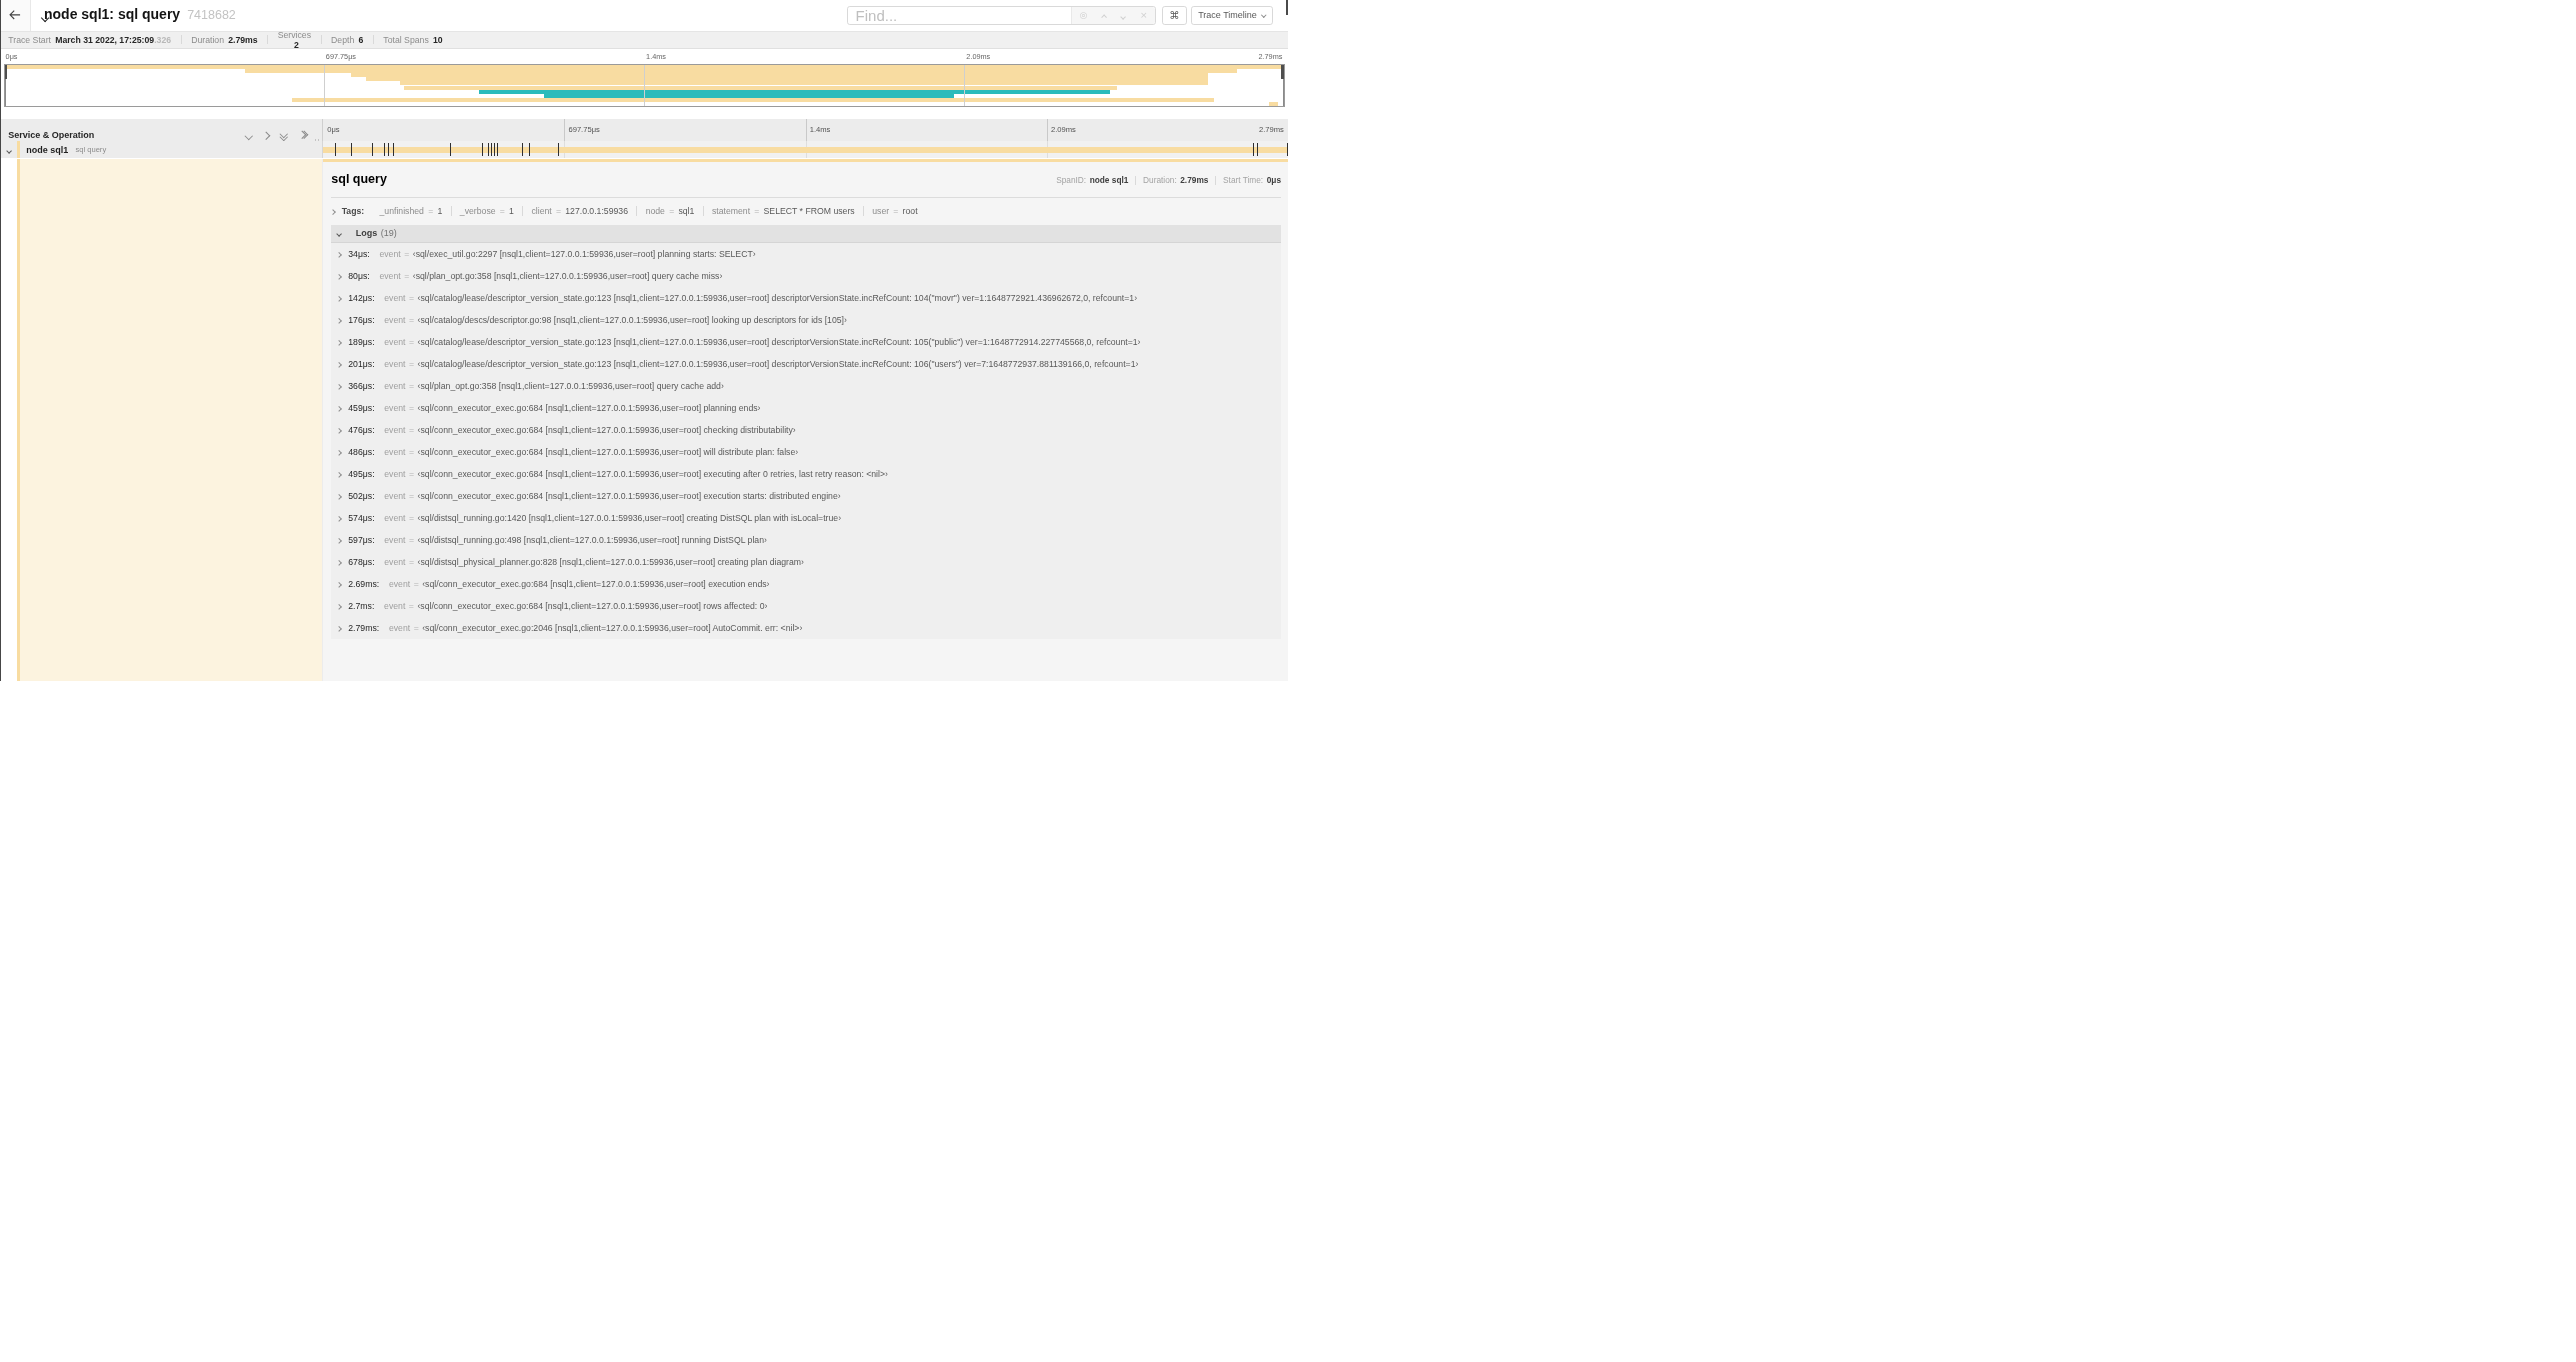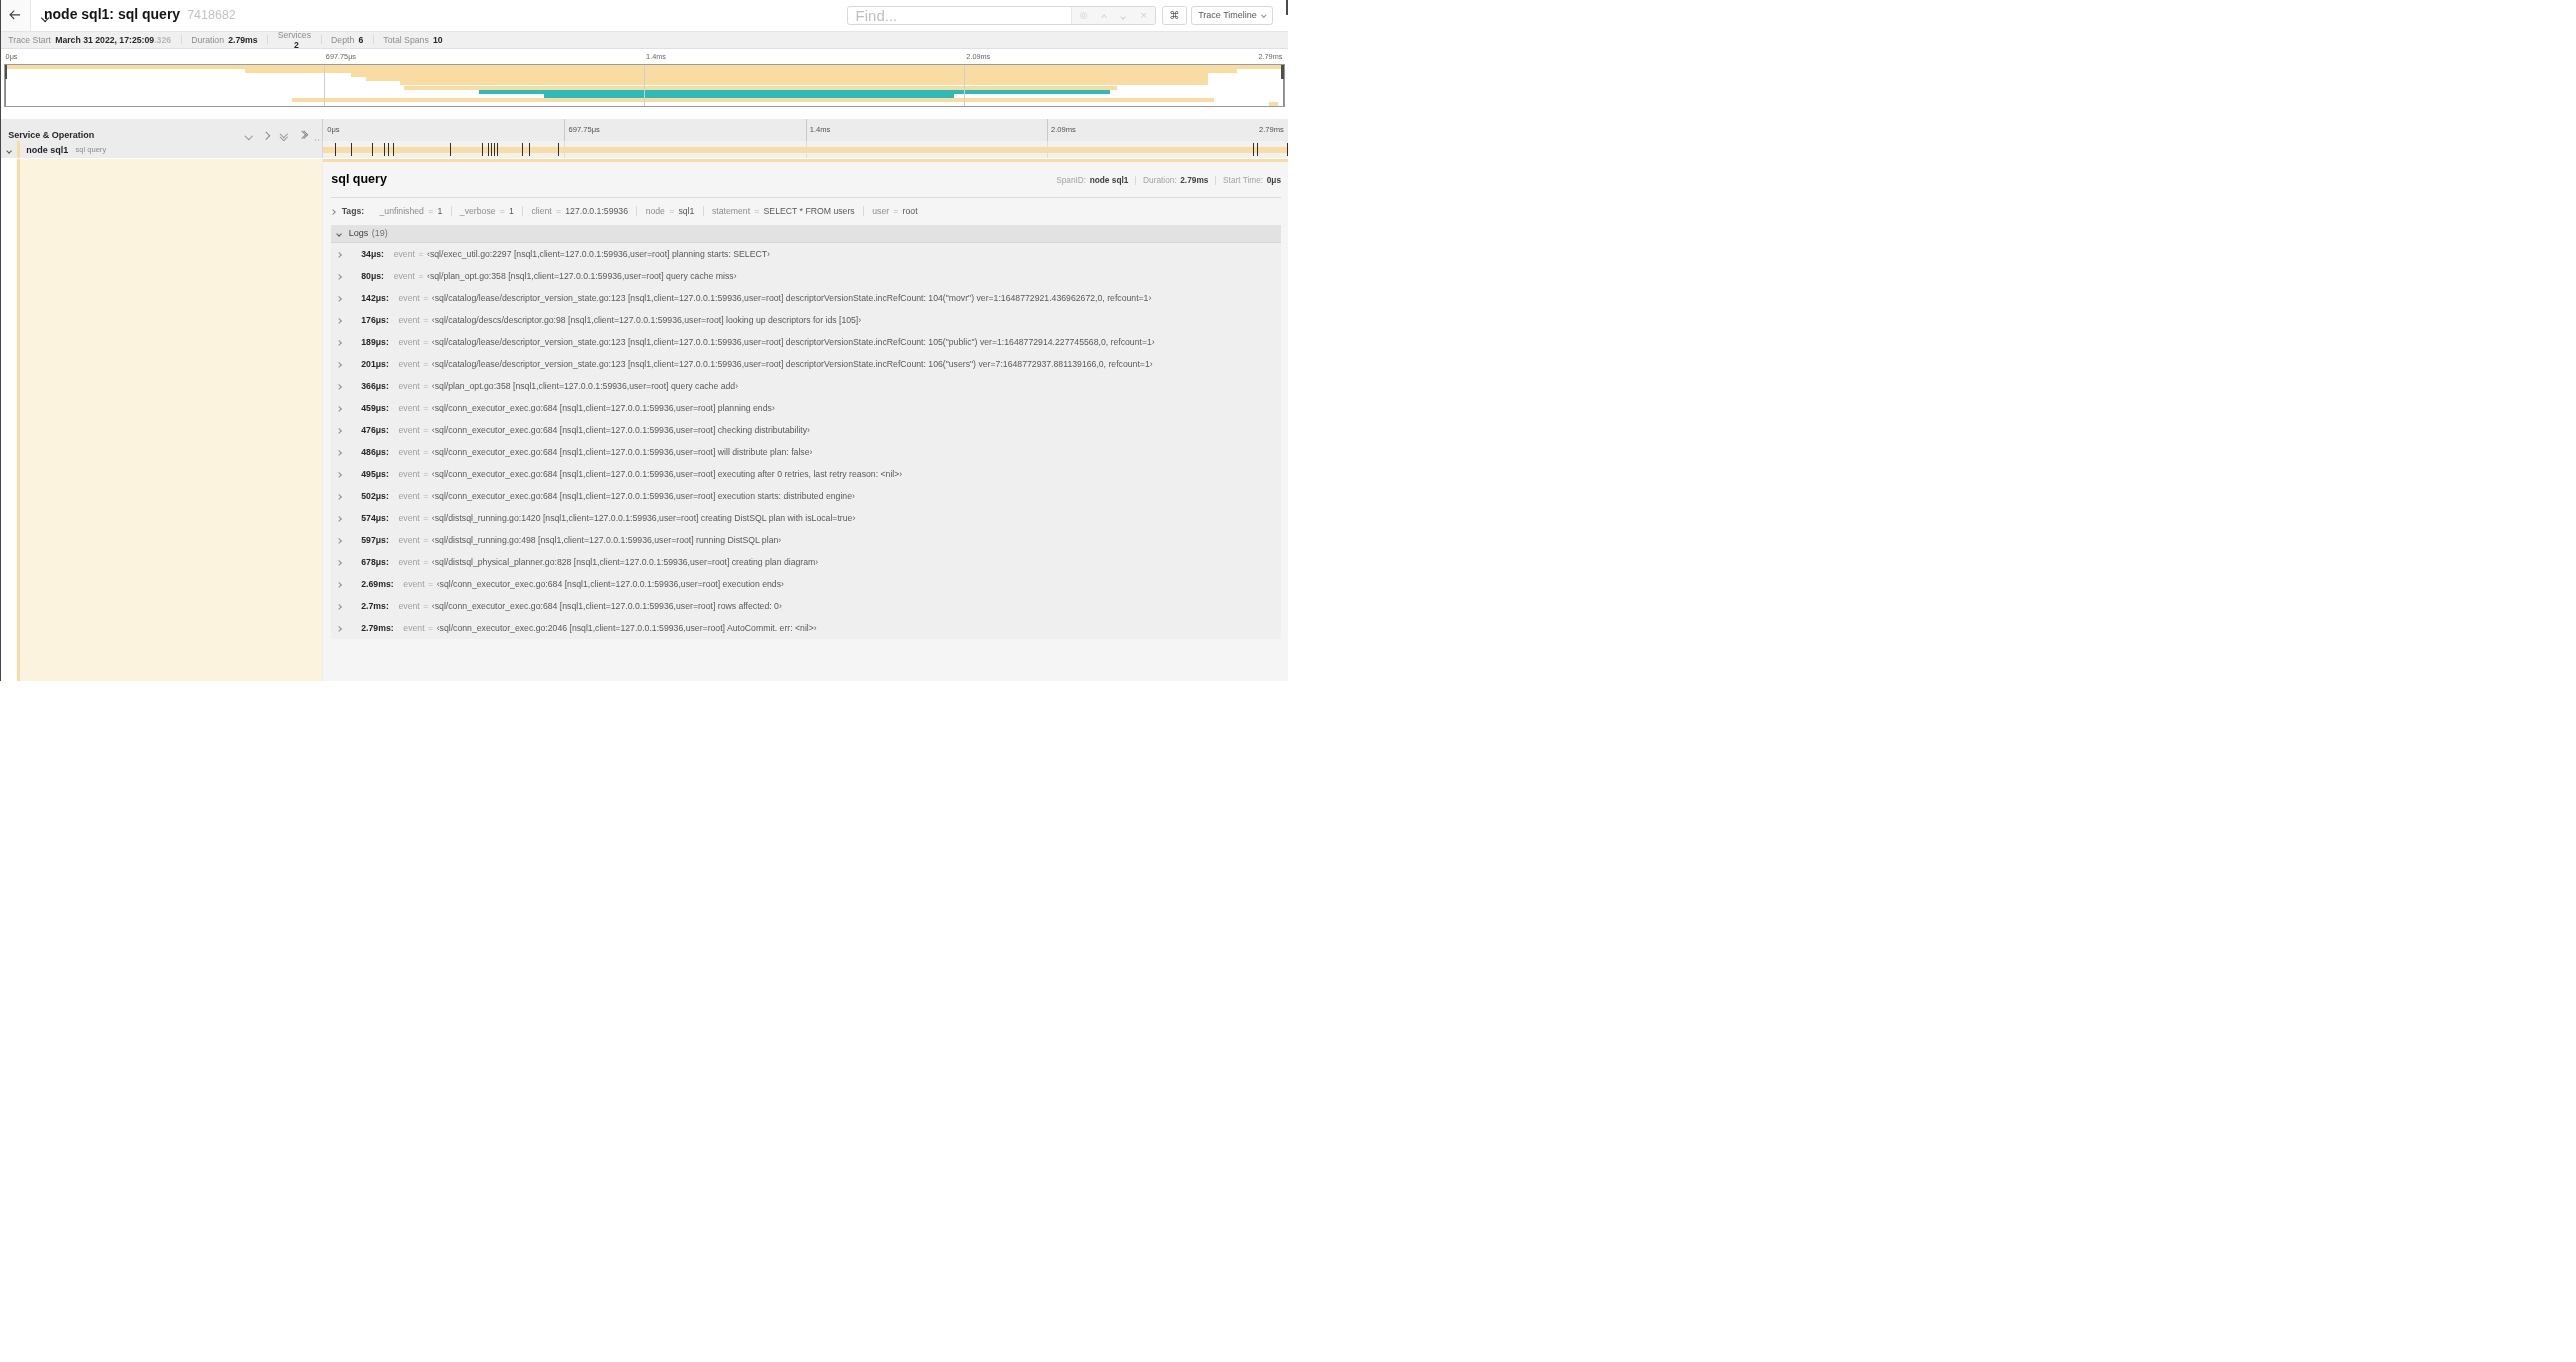--- a/index.html
+++ b/index.html
@@ -118,27 +118,27 @@
   .tags-chev { color:#8c8c8c; } .tags-chev .chev { width:4.2px; height:4.2px; }
   .tags-label { font-weight:bold; color:#4a4a4a; margin:0 7px 0 6.2px; }
   .tag-item { display:flex; align-items:center; padding:0 8.3px; border-right:0.7px solid #d9d9d9; white-space:nowrap; }
   .tag-item:last-child { border-right:none; }
   .tag-key { color:#8c8c8c; } .tag-eq { color:#b3b3b3; margin:0 4.2px; } .tag-val { color:#595959; }
 
   .logs-block { margin:5.5px 7px 0 8.3px; }
   .logs-header { height:18px; background:#e2e2e2; border-bottom:0.7px solid #d5d5d5;
                  display:flex; align-items:center; padding-left:6.2px; font-size:9px; cursor:pointer; }
   .logs-chev { color:#595959; } .logs-chev .chev { width:4.2px; height:4.2px; }
-  .logs-title { font-weight:normal; color:#404040; margin-left:7px; }
+  .logs-title { font-weight:bold; color:#404040; margin-left:14px; }
   .logs-count { color:#737373; margin-left:3.5px; }
   .logs-body { background:#efefef; }
   .log-row { height:22px; display:flex; align-items:center; padding-left:6.2px; font-size:8.7px;
              white-space:nowrap; overflow:hidden; cursor:pointer; }
   .log-chev { color:#8c8c8c; } .log-chev .chev { width:3.8px; height:3.8px; }
-  .log-ts { font-weight:bold; color:#262626; margin-left:20px; }
+  .log-ts { font-weight:normal; color:#262626; margin-left:7px; }
   .log-key { color:#9e9e9e; margin-left:9.7px; }
   .log-eq { color:#b3b3b3; margin:0 3.5px; }
   .log-val { color:#595959; }
   .logs-note { padding:4.2px 0 4.8px 6.2px; font-size:7.3px; color:#9e9e9e; }
 
   .dp-footer { position:absolute; left:0; right:0; bottom:0; height:25px; background:#f6f6f6;
                border-top:0.7px solid #e0e0e0; display:flex; align-items:center; justify-content:flex-end;
                padding-right:9.7px; font-size:8.7px; }
   .spanid-label { color:#c0c0c0; }
   .spanid-value { color:#8c8c8c; margin-left:4.2px; }

